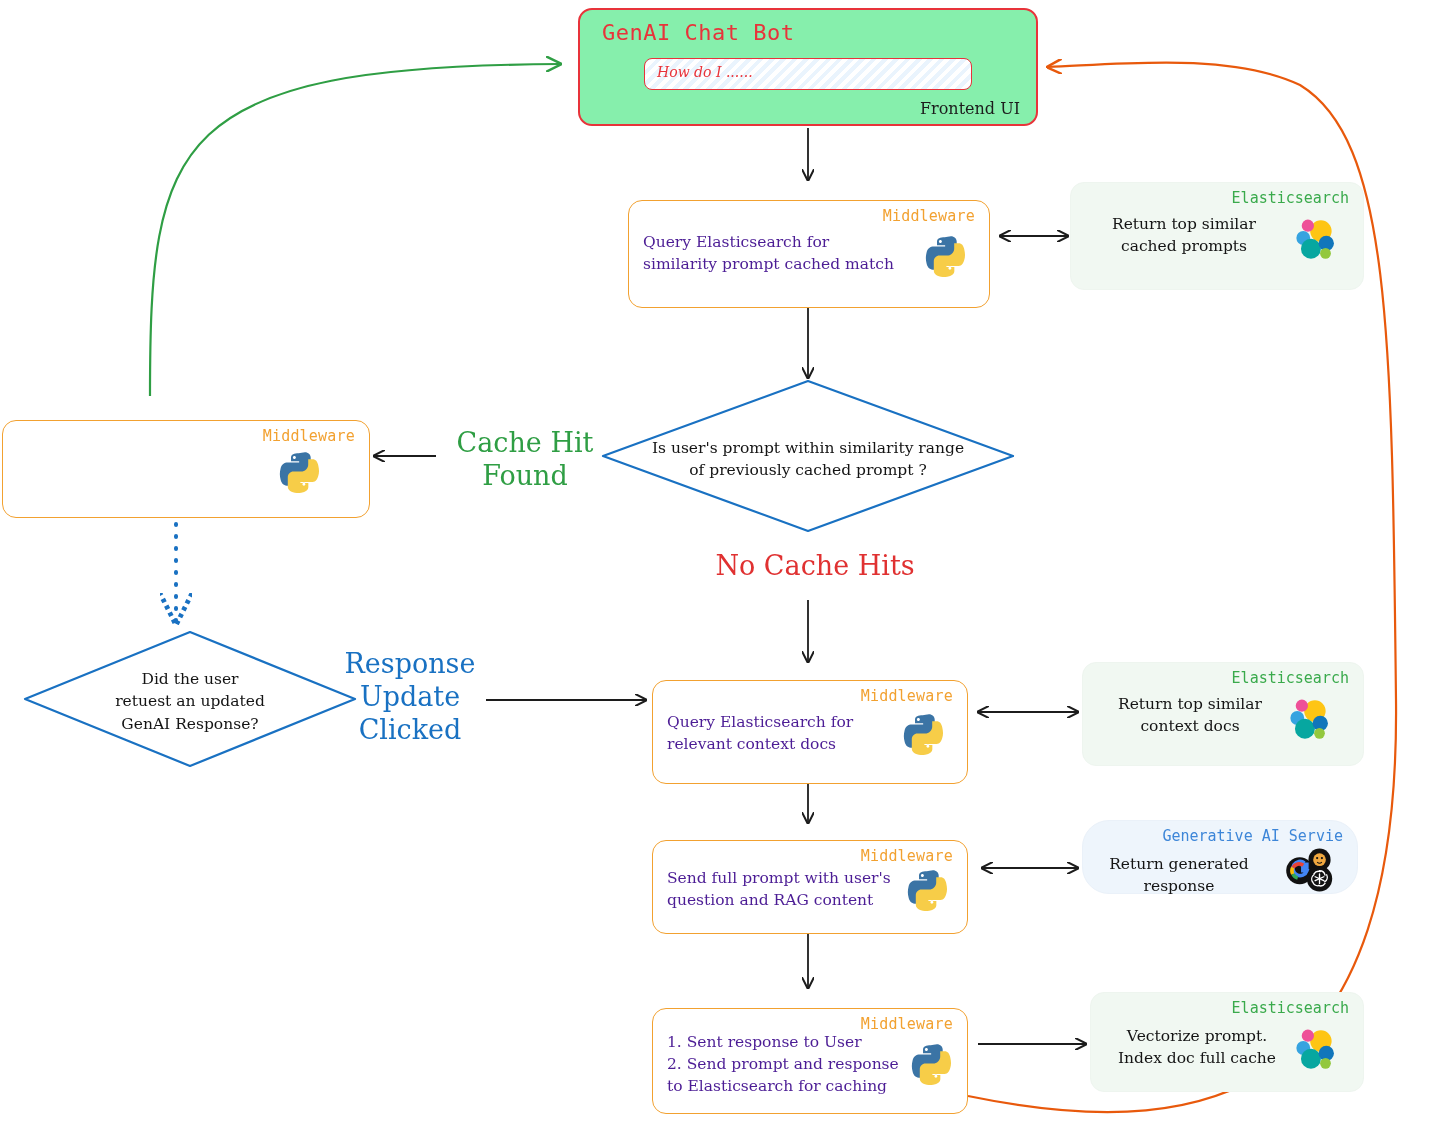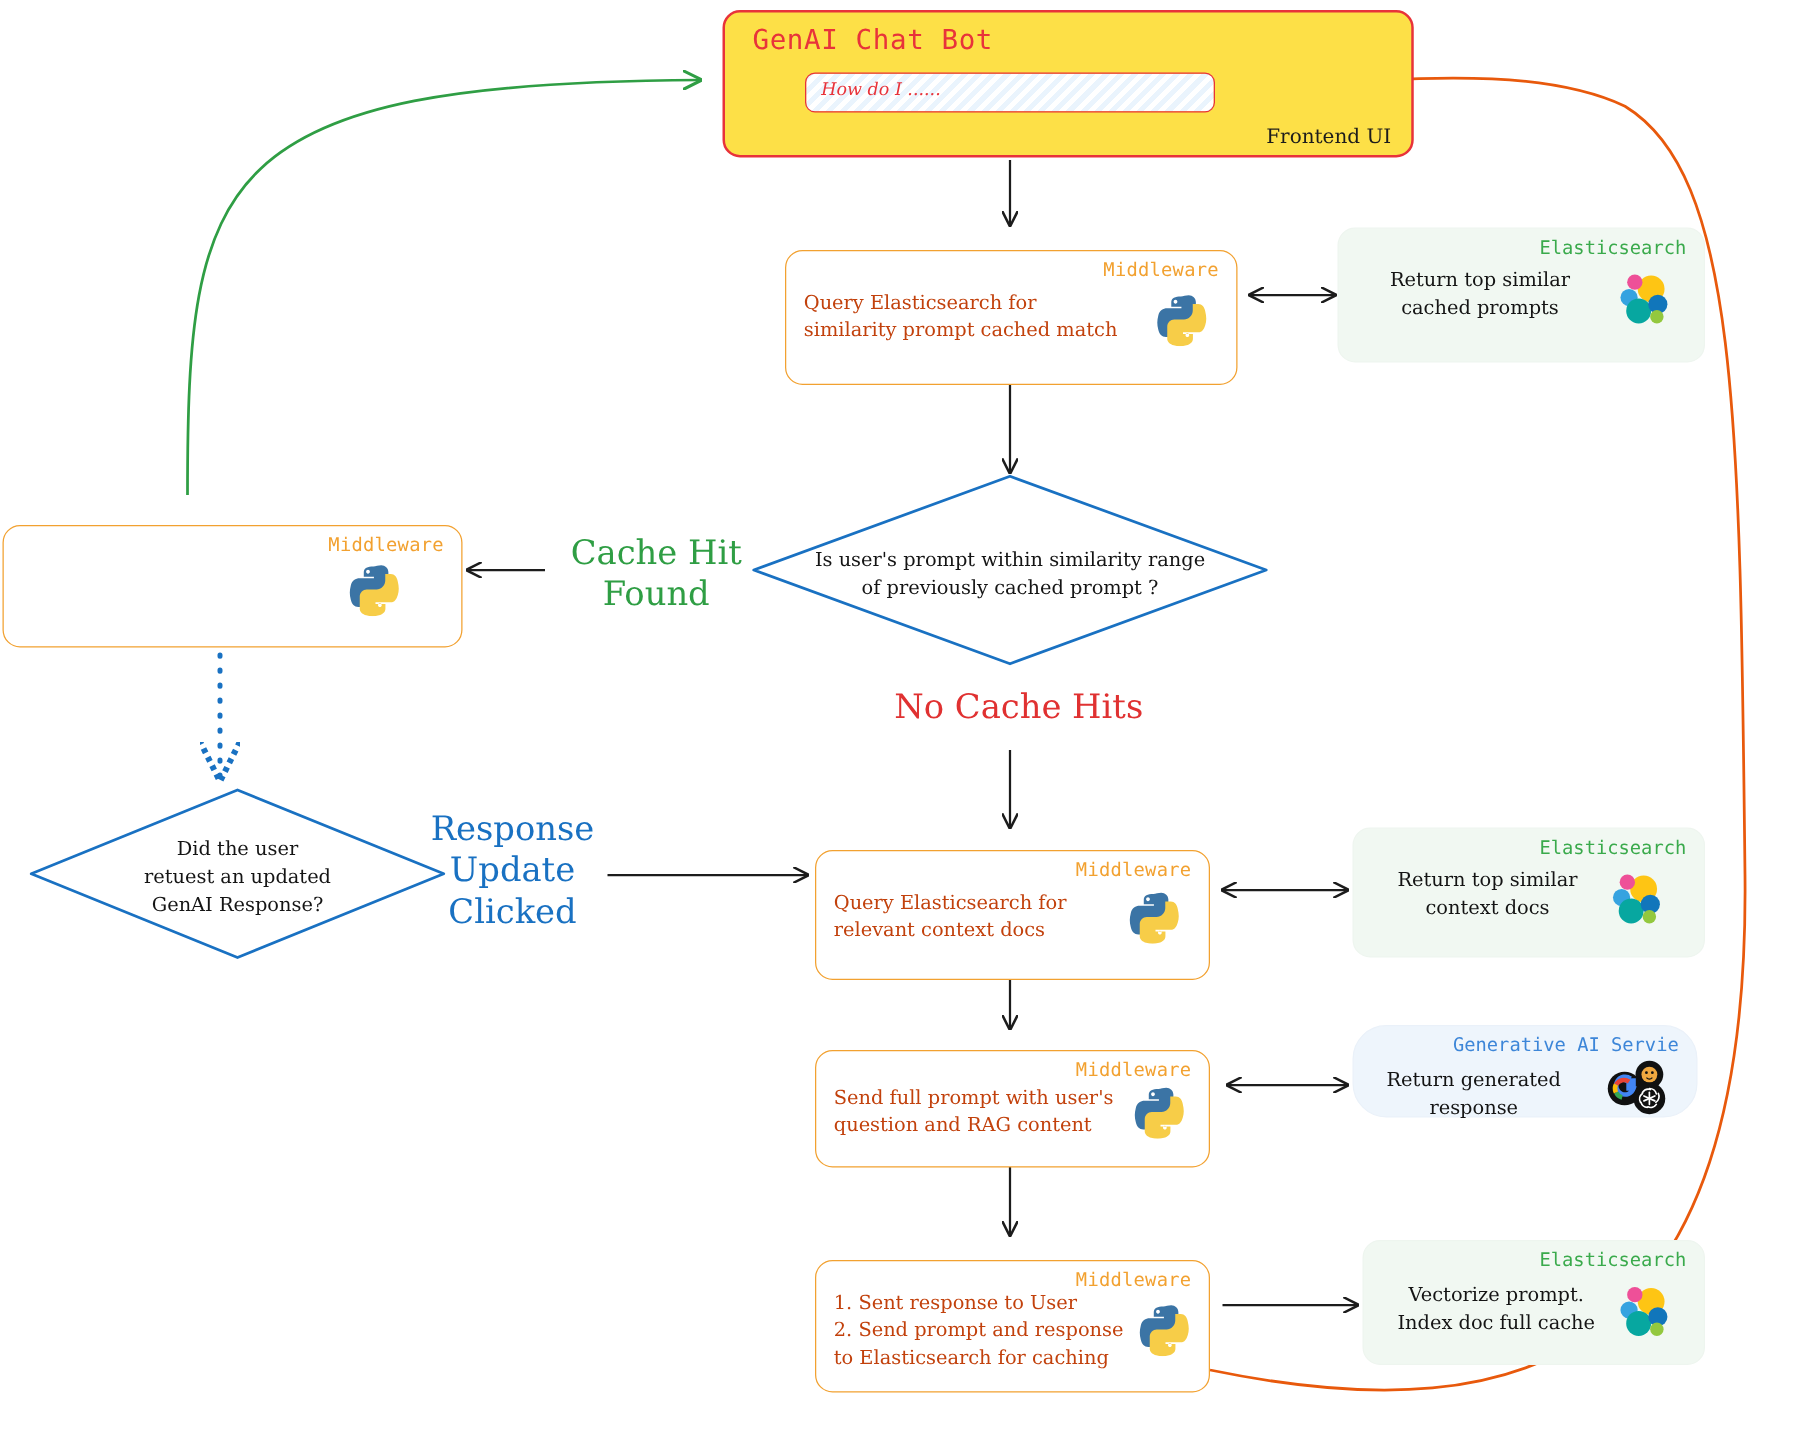--- a/index.html
+++ b/index.html
@@ -7,22 +7,22 @@
     font-family:"DejaVu Sans", sans-serif;
     width:1440px;height:1145px;position:relative;overflow:hidden;
   }
   #canvas{position:absolute;left:0;top:0;width:1440px;height:1145px;}
   svg.layer{position:absolute;left:0;top:0;width:1440px;height:1145px;pointer-events:none;}
 
   .node{position:absolute;box-sizing:border-box;}
 
   
   .frontend{
-    left:578px;top:8px;width:553px;height:118px;
-    border:2px solid #e8333a;border-radius:14px;background:#fde047;
+    left:578px;top:8px;width:460px;height:118px;
+    border:2px solid #e8333a;border-radius:14px;background:#86efac;
   }
   .frontend-title{
     position:absolute;left:22px;top:10px;
     color:#e8333a;font-size:22px;letter-spacing:.5px;
     font-family:"DejaVu Sans Mono", monospace;
   }
   .prompt-box{
     position:absolute;left:64px;top:48px;width:326px;height:30px;
     border:1.6px solid #e8333a;border-radius:8px;
     background:repeating-linear-gradient(135deg,#eaf4fd 0 4px,#ffffff 4px 8px);
@@ -39,21 +39,21 @@
   
   .mw{
     border:1.8px solid #f2a130;border-radius:14px;background:#fff;margin-top:18px;
   }
   .mw-title{
     position:absolute;right:14px;top:6px;color:#f2a130;font-size:15px;
     font-family:"DejaVu Sans Mono", monospace;letter-spacing:.2px;
   }
   .mw-body{
     position:absolute;left:14px;top:30px;right:78px;
-    color:#c2410c;font-size:15.5px;line-height:1.45;
+    color:#4c1d95;font-size:15.5px;line-height:1.45;
     font-family:"DejaVu Serif", serif;
   }
   .mw-body.pad-top{top:22px;}
 
   
   .es{
     border-radius:14px;background:#f1f8f2;border:1px solid #eef5ef;padding-left:28px;
   }
   .es-title{
     position:absolute;right:14px;top:6px;color:#3aaa4c;font-size:15px;

